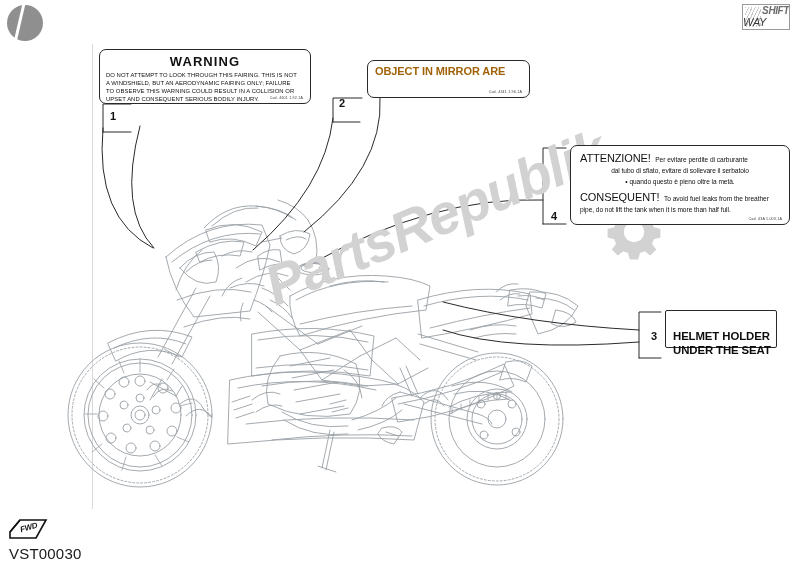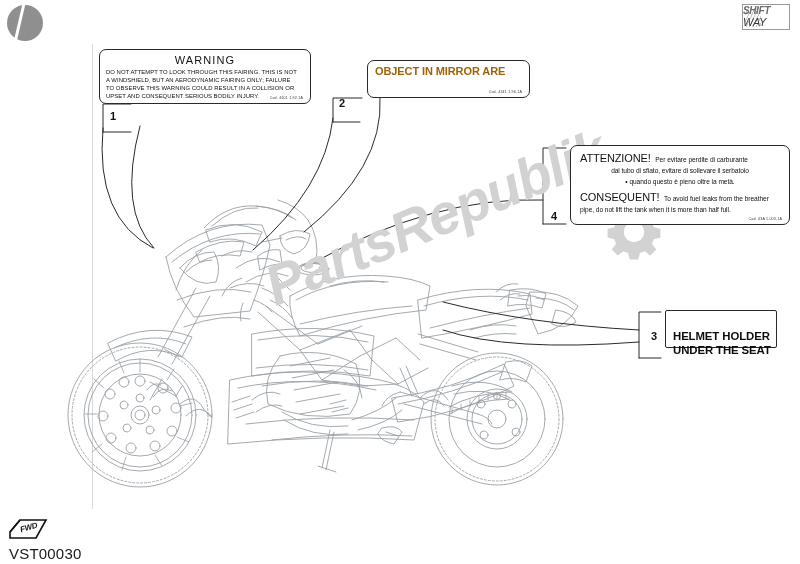--- a/index.html
+++ b/index.html
@@ -51,21 +51,21 @@
     top: 4px;
     width: 46px;
     height: 24px;
     border: 1px solid #9a9a9a;
     background: #ffffff;
     overflow: hidden;
   }
   .brand .b-top {
     position: absolute;
     left: 0; right: 0; top: 1px;
-    text-align: left;
+    text-align: right;
     font-size: 10px;
     font-weight: bold;
     font-style: italic;
     color: #6d6d6d;
     letter-spacing: -0.4px;
     line-height: 10px;
   }
   .brand .b-bot {
     position: absolute;
     left: 0; right: 0; top: 11px;
@@ -107,22 +107,22 @@
   
   #plate-warning {
     left: 99px;
     top: 49px;
     width: 212px;
     height: 55px;
     padding: 4px 6px 3px 6px;
   }
   #plate-warning .w-title {
     text-align: center;
-    font-size: 11px;
-    font-weight: normal;
+    font-size: 13px;
+    font-weight: bold;
     letter-spacing: 1.1px;
     color: #111;
     margin-bottom: 2px;
   }
   #plate-warning .w-body {
     font-size: 5.9px;
     line-height: 8.1px;
     color: #111;
     letter-spacing: 0.05px;
     text-align: left;

